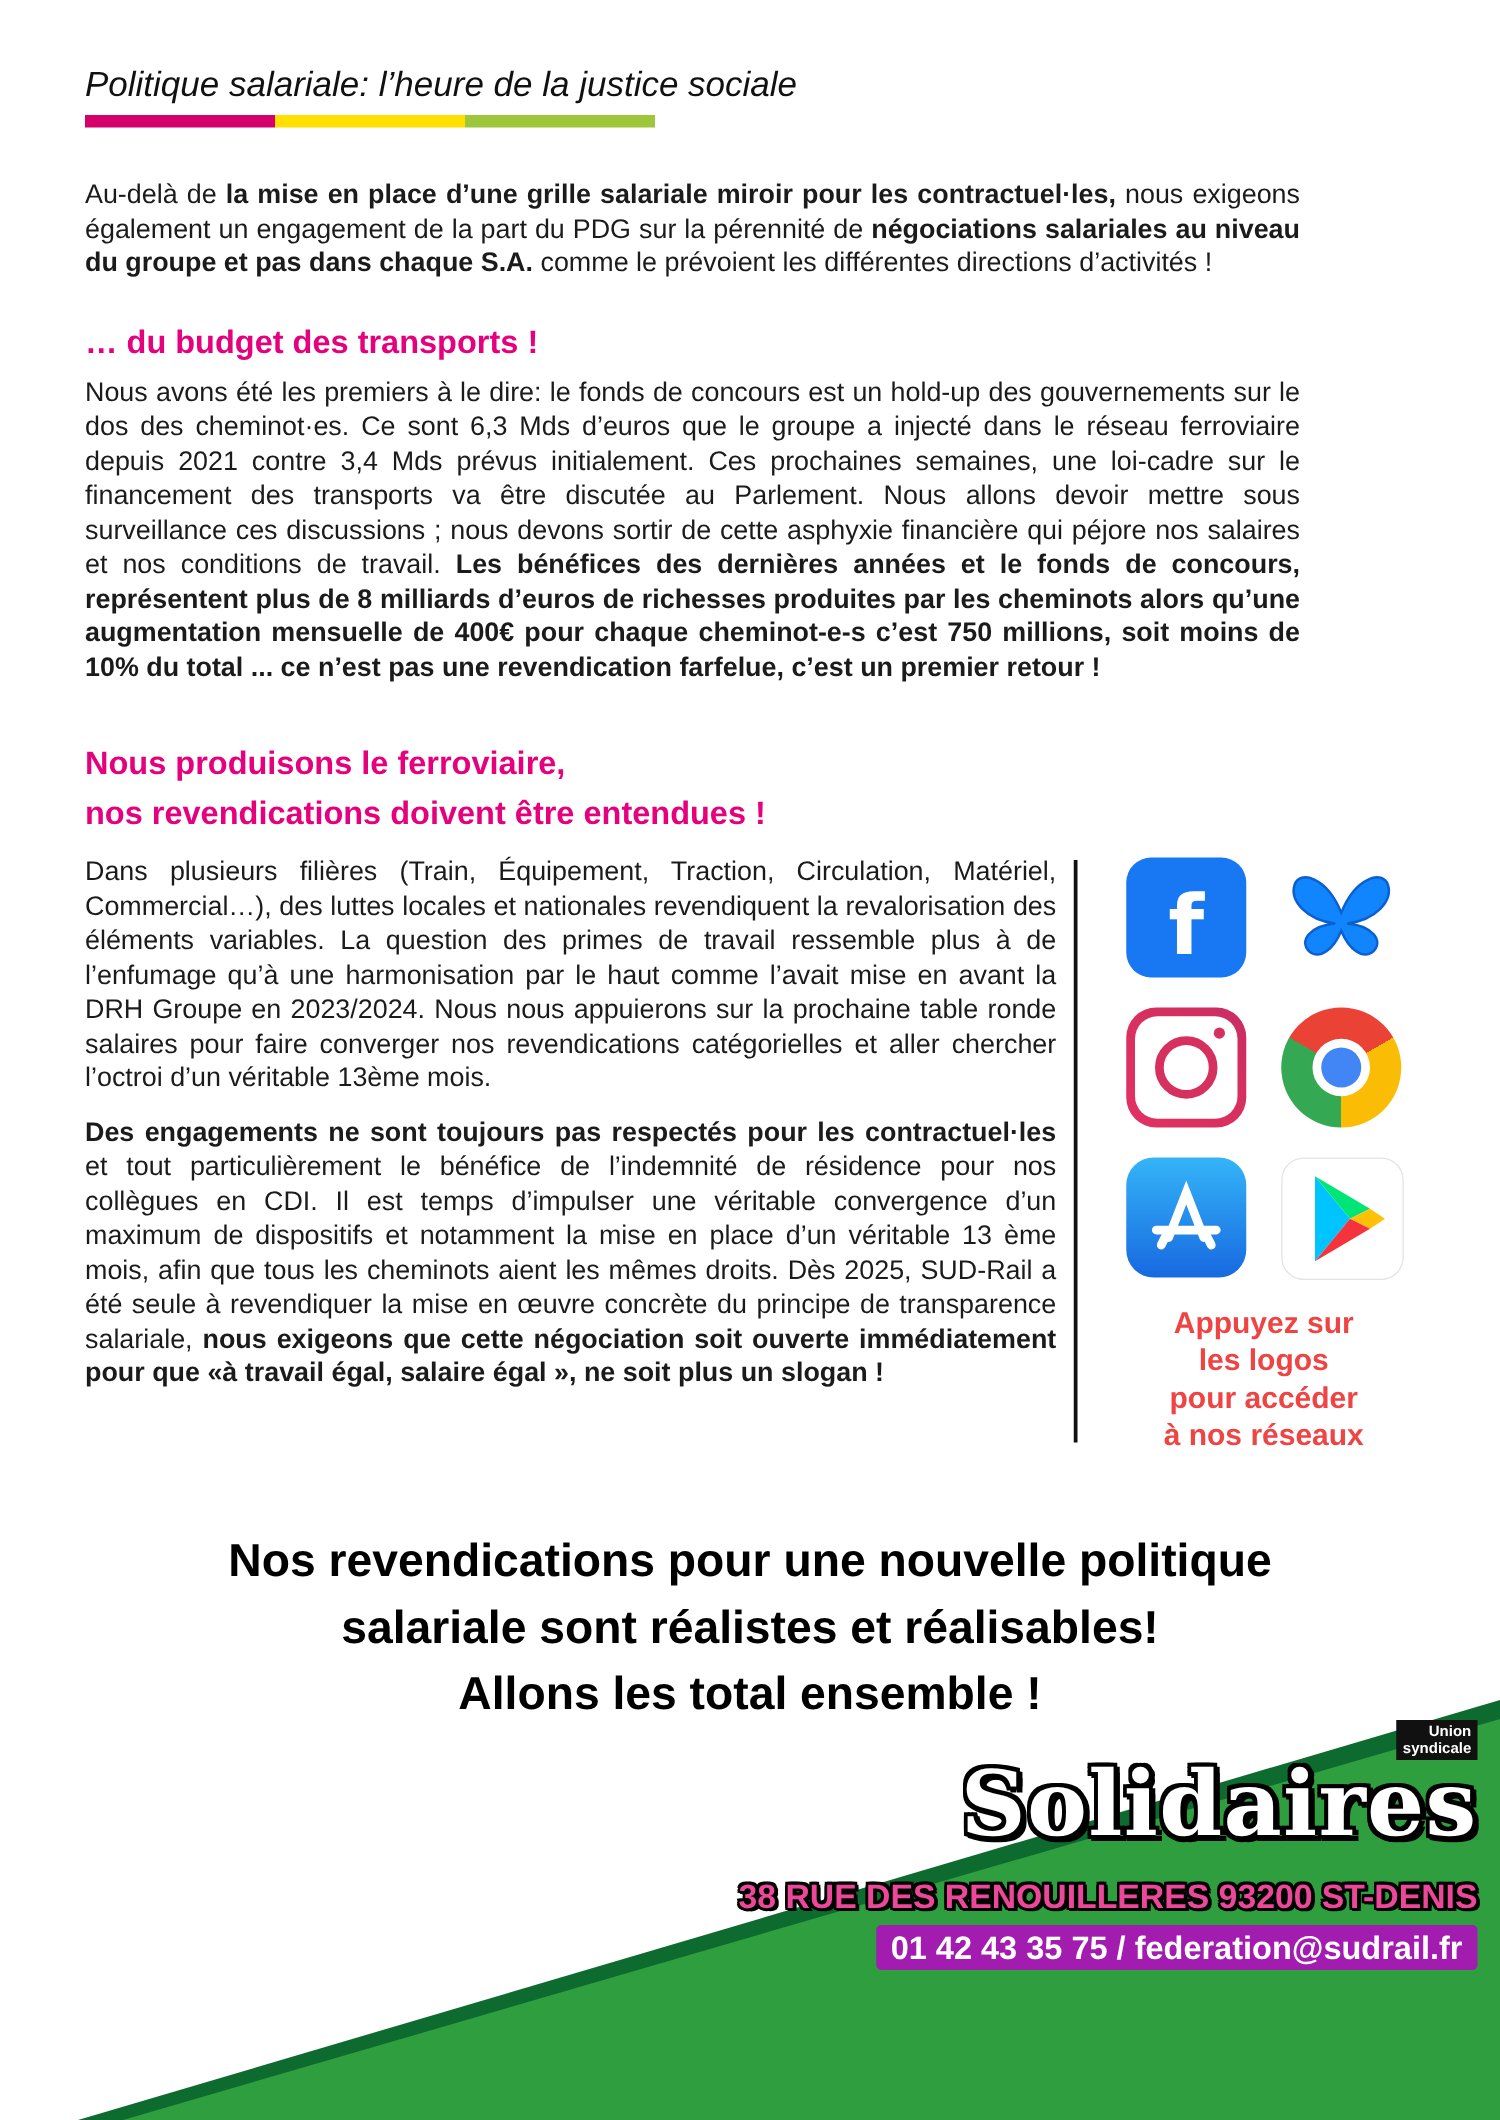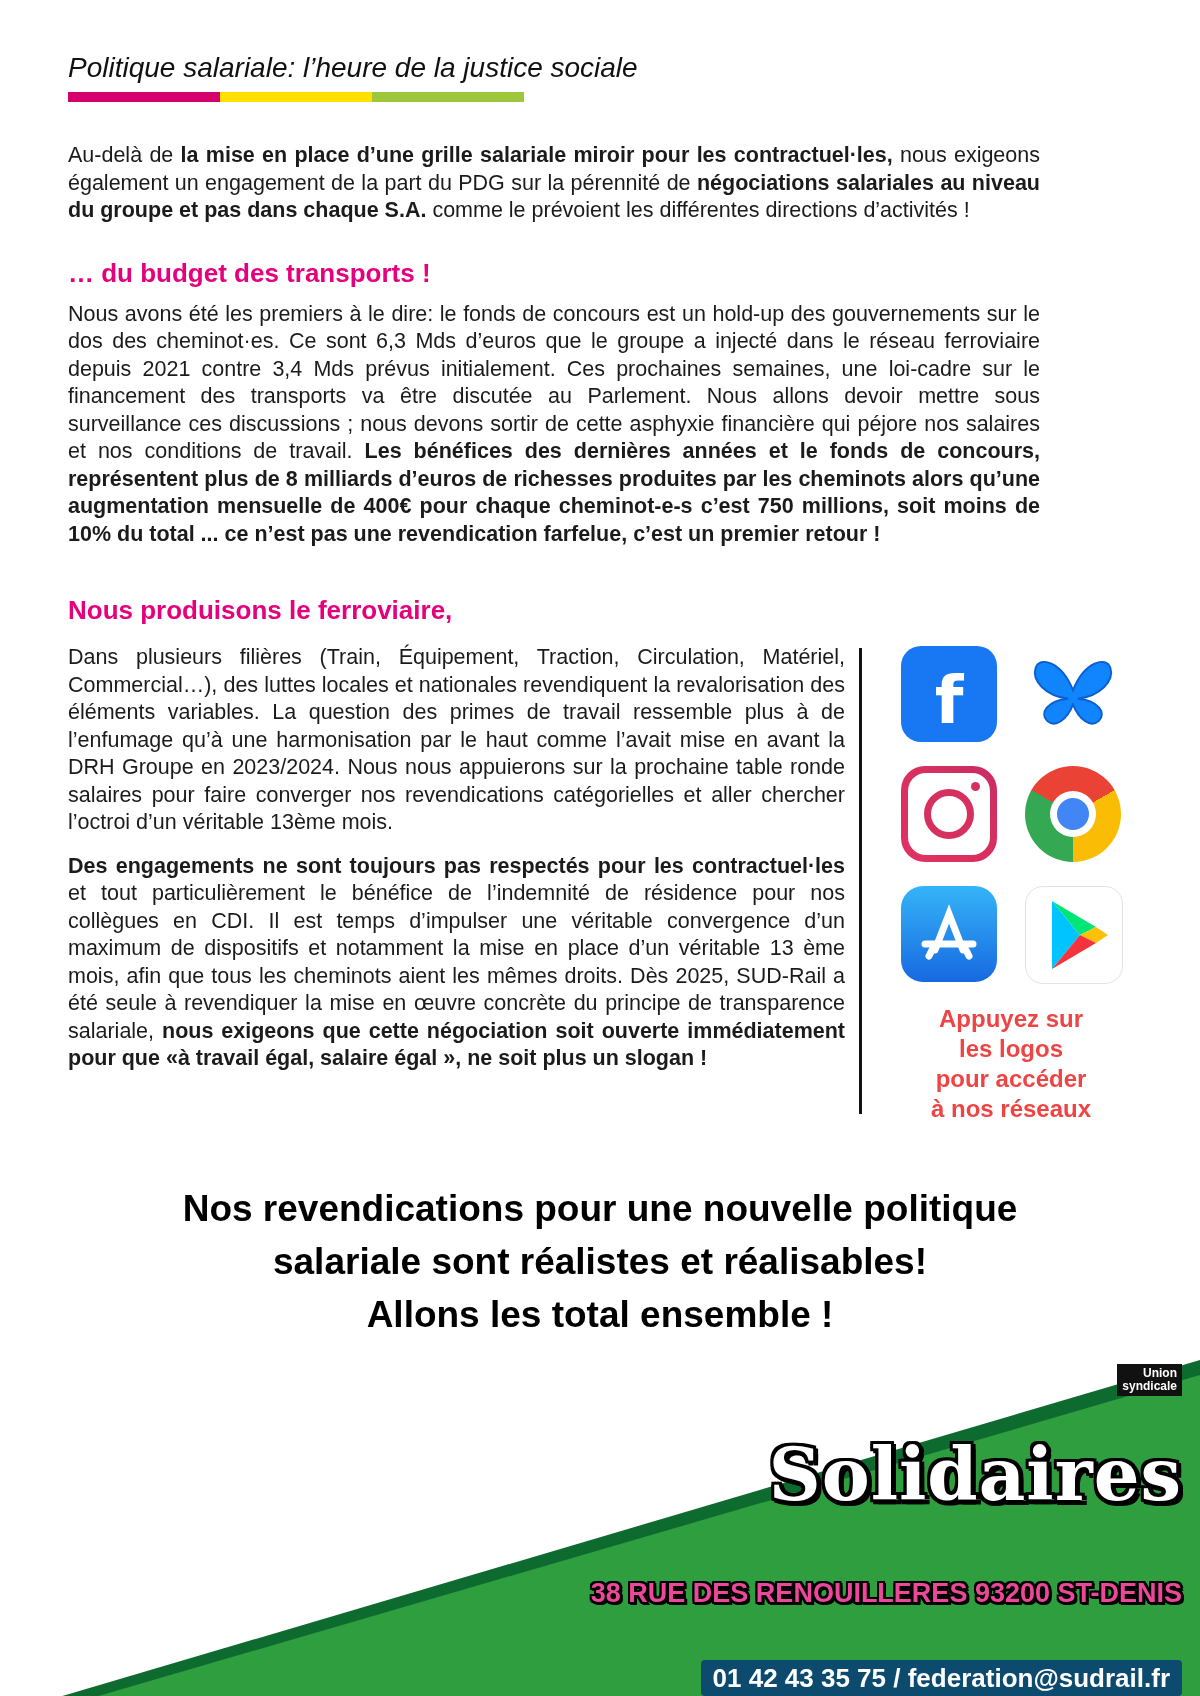--- a/index.html
+++ b/index.html
@@ -139,24 +139,23 @@
     position:absolute;inset:0;
     clip-path:polygon(5.2% 100%,100% 0%,100% 100%);
     background:#0e6b2f;
   }
   .footer-green{
     position:absolute;inset:0;
     clip-path:polygon(8.2% 100%,100% 4.5%,100% 100%);
     background:#2f9e3f;
   }
   .footer-text{
-    position:absolute;right:18px;top:4px;
+    position:absolute;right:18px;top:16px;
     display:flex;flex-direction:column;align-items:flex-end;
     text-align:right;
-    gap:44px;
   }
   .union-small{
     background:#111;color:#fff;
     font-size:12px;line-height:13px;font-weight:bold;
     padding:3px 5px;
     margin-bottom:-4px;
   }
   .solidaires{
     font-family:"DejaVu Serif",serif;
     font-weight:bold;
@@ -189,21 +188,21 @@
       -2px -2px 0 #000, 2px -2px 0 #000,
       -2px 2px 0 #000, 3px 3px 0 #000,
       0 -2px 0 #000, 0 3px 0 #000,
       -2px 0 0 #000, 3px 0 0 #000;
   }
   .contact{
     margin-top:8px;
     font-weight:bold;
     font-size:26px;line-height:30px;
     color:#fff;
-    background:#0c4a6e;
+    background:#a21caf;
     padding:3px 12px;
     border-radius:4px;
   }
 </style>
 </head>
 <body>
 
 <div class="page">
 
   <div class="header">
@@ -215,20 +214,21 @@
     </div>
   </div>
 
   <p class="para intro"><span>Au-delà de </span><span style="font-weight: bold;">la mise en place d’une grille salariale miroir pour les contractuel·les,</span><span> nous exigeons également un engagement de la part du PDG sur la pérennité de </span><span style="font-weight: bold;">négociations salariales au niveau du groupe et pas dans chaque S.A.</span><span> comme le prévoient les différentes directions d’activités !</span></p>
 
   <div class="h-pink">… du budget des transports !</div>
   <p class="para budget-para"><span>Nous avons été les premiers à le dire: le fonds de concours est un hold-up des gouvernements sur le dos des cheminot·es. Ce sont 6,3 Mds d’euros que le groupe a injecté dans le réseau ferroviaire depuis 2021 contre 3,4 Mds prévus initialement. Ces prochaines semaines, une loi-cadre sur le financement des transports va être discutée au Parlement. Nous allons devoir mettre sous surveillance ces discussions ; nous devons sortir de cette asphyxie financière qui péjore nos salaires et nos conditions de travail. </span><span style="font-weight: bold;">Les bénéfices des dernières années et le fonds de concours, représentent plus de 8 milliards d’euros de richesses produites par les cheminots alors qu’une augmentation mensuelle de 400€ pour chaque cheminot-e-s c’est 750 millions, soit moins de 10% du total ... ce n’est pas une revendication farfelue, c’est un premier retour !</span></p>
 
   <div class="h-pink h-pink-two">
       <div>Nous produisons le ferroviaire,</div>
+      <div>nos revendications doivent être entendues !</div>
     </div>
 
   <div class="columns">
     <div class="col-left">
       <p class="para"><span>Dans plusieurs filières (Train, Équipement, Traction, Circulation, Matériel, Commercial…), des luttes locales et nationales revendiquent la revalorisation des éléments variables. La question des primes de travail ressemble plus à de l’enfumage qu’à une harmonisation par le haut comme l’avait mise en avant la DRH Groupe en 2023/2024.  Nous nous appuierons sur la prochaine table ronde salaires pour faire converger nos revendications catégorielles et aller chercher l’octroi d’un véritable 13ème mois.</span></p>
       <p class="para"><span style="font-weight: bold;">Des engagements ne sont toujours pas respectés pour les contractuel·les</span><span> et tout particulièrement le bénéfice de l’indemnité de résidence pour nos collègues en CDI. Il est temps d’impulser une véritable convergence d’un maximum de dispositifs et notamment la mise en place d’un véritable 13 ème mois, afin que tous les cheminots aient les mêmes droits. Dès 2025, SUD-Rail a été seule à revendiquer la mise en œuvre concrète du principe de transparence salariale, </span><span style="font-weight: bold;">nous exigeons que cette négociation soit ouverte immédiatement pour que «à travail égal, salaire égal », ne soit plus un slogan !</span></p>
     </div>
     <div class="divider"></div>
     <div class="col-right">
       <div class="icons-grid">

